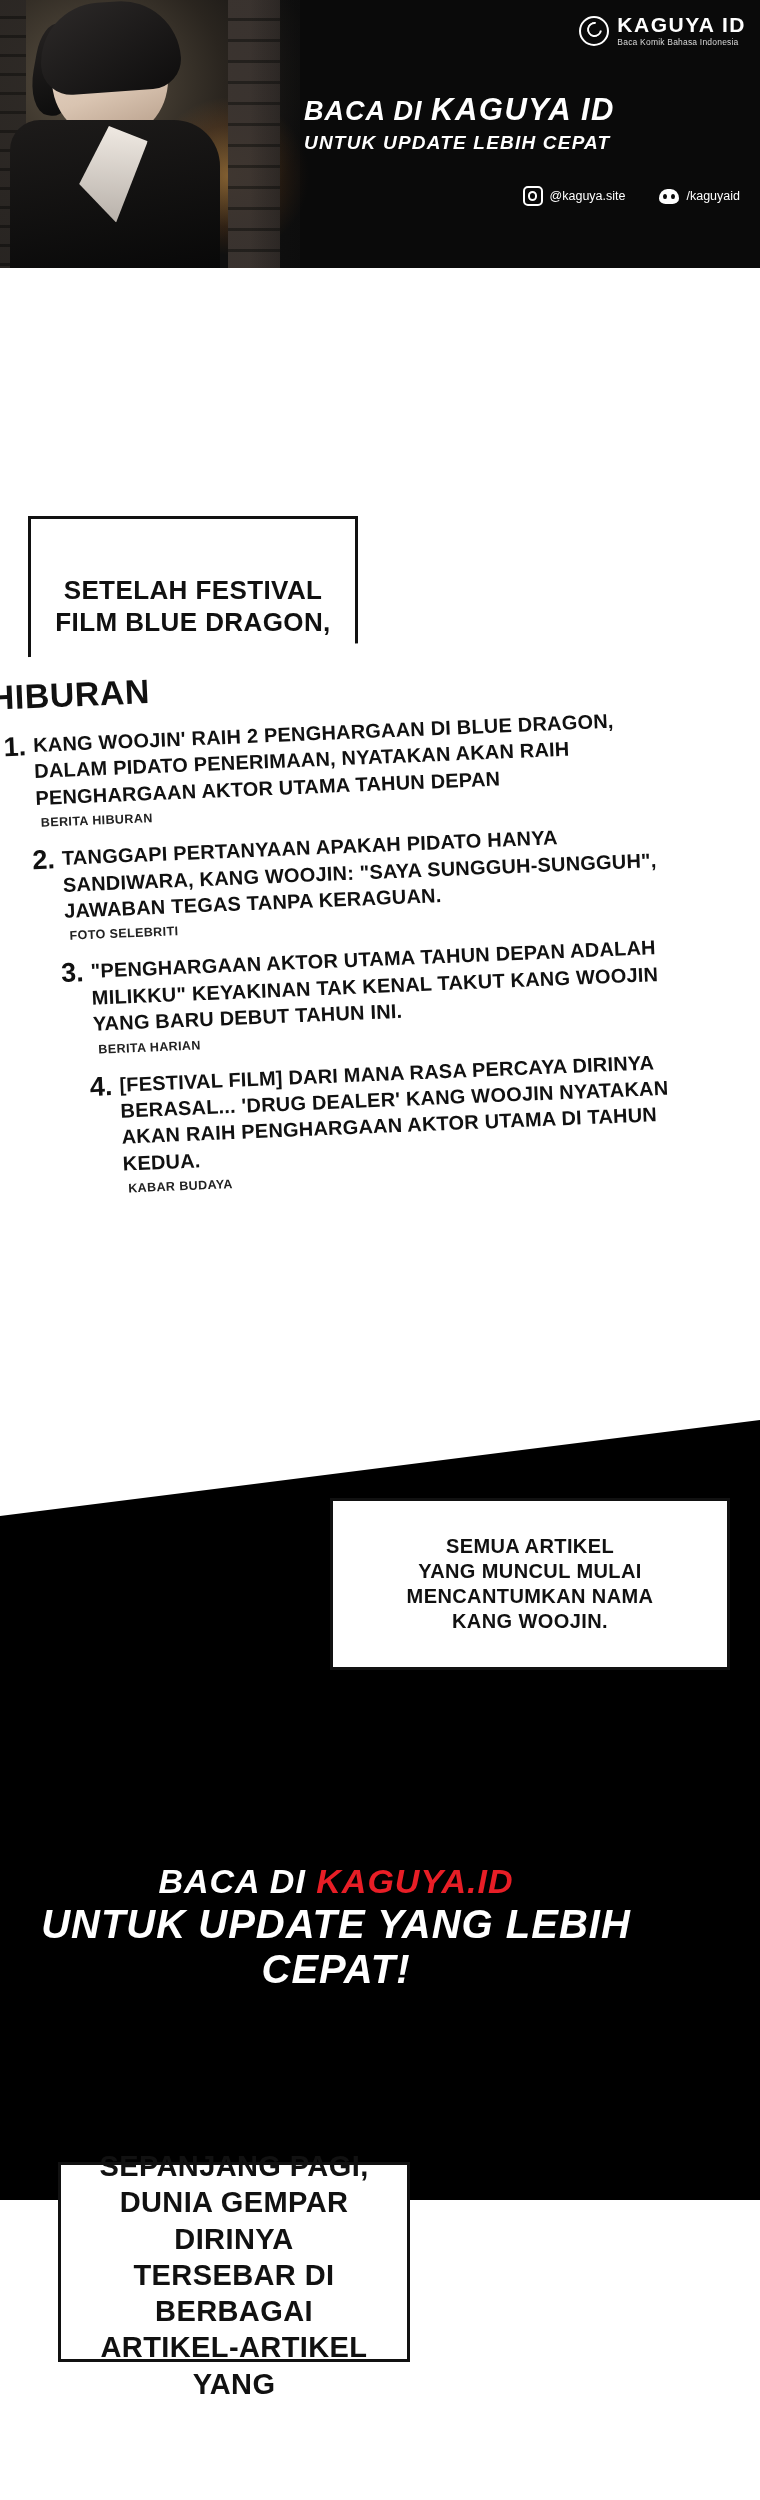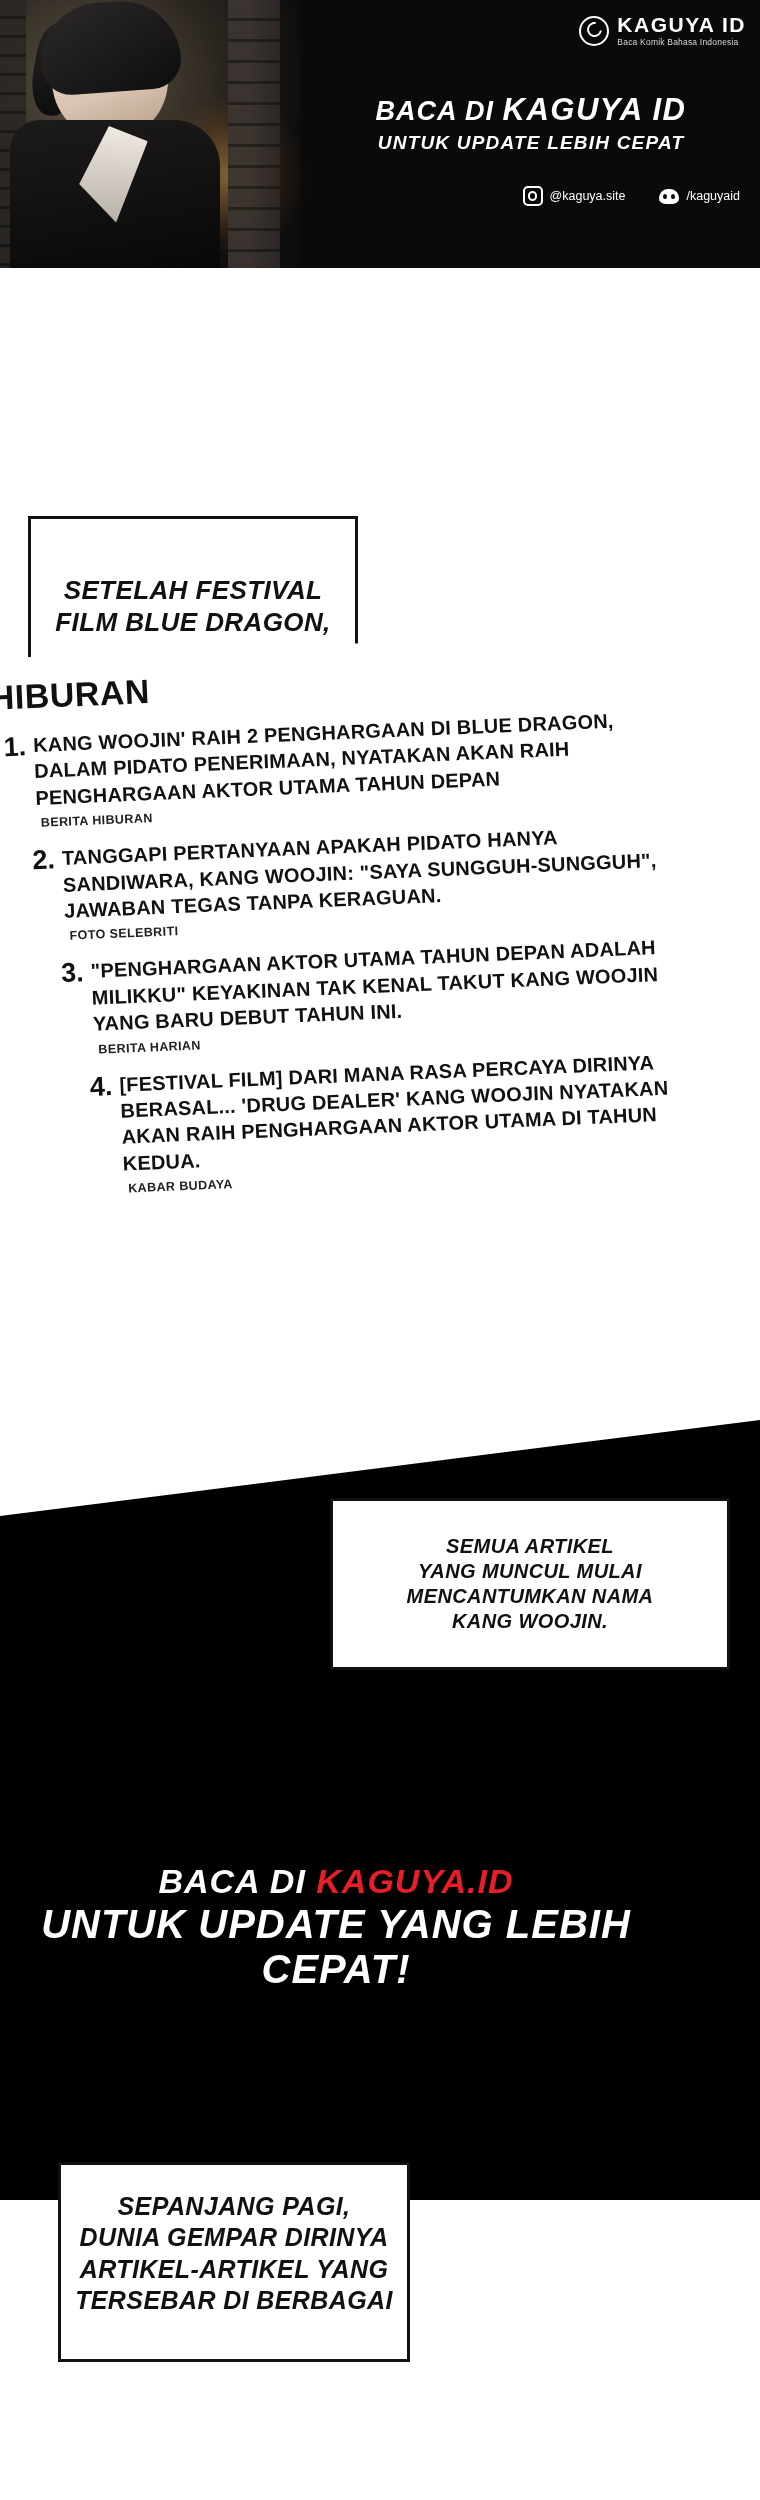--- a/index.html
+++ b/index.html
@@ -176,24 +176,23 @@
   }
   .banner-logo .txt .small {
     color: #d8d8d8;
     font-size: 8.5px;
     letter-spacing: 0.2px;
     margin-top: 2px;
   }
 
   .banner-headline {
     position: absolute;
-    left: 321px;
+    left: 304px;
     top: 92px;
     width: 420px;
-    text-align: center;
     color: #ffffff;
   }
   .banner-headline .l1 {
     font-size: 27px;
     font-style: italic;
     font-weight: bold;
     letter-spacing: 1px;
   }
   .banner-headline .l1 b {
     font-size: 31px;
@@ -278,21 +277,20 @@
     box-sizing: border-box;
     text-align: center;
     color: #111111;
     font-weight: bold;
     letter-spacing: 0.4px;
     line-height: 1.25;
     display: flex;
     flex-direction: column;
     justify-content: center;
     align-items: center;
-    font-style: italic;
   }
   #bubble-1 {
     left: 28px;
     top: 516px;
     width: 330px;
     height: 180px;
     font-size: 26px;
   }
 
   
@@ -398,22 +396,22 @@
   .promo .p1 { font-size: 34px; }
   .promo .p1 .hl { color: #e81e26; }
   .promo .p2 { font-size: 40px; margin-top: 2px; }
 
   
   #bubble-3 {
     left: 58px;
     top: 2162px;
     width: 352px;
     height: 200px;
-    font-size: 25px;
-    justify-content: flex-start;
+    font-size: 29px;
+    justify-content: center;
     padding-top: 26px;
   }
 
   
   .bottom-white {
     position: absolute;
     left: 0;
     top: 2200px;
     width: 760px;
     height: 300px;
@@ -525,17 +523,17 @@
   <div class="promo">
     <div class="p1"><span>BACA DI </span><span class="hl">KAGUYA.ID</span></div>
     <div class="p2">UNTUK UPDATE YANG LEBIH CEPAT!</div>
   </div>
 
   <div class="bottom-white"></div>
 
   <div class="bubble" id="bubble-3">
     <div>SEPANJANG PAGI,</div>
     <div>DUNIA GEMPAR DIRINYA</div>
+    <div>TERSEBAR DI BERBAGAI</div>
     <div>ARTIKEL-ARTIKEL YANG</div>
-    <div>TERSEBAR DI BERBAGAI</div>
   </div>
 
 </div>
 
 </body></html>

